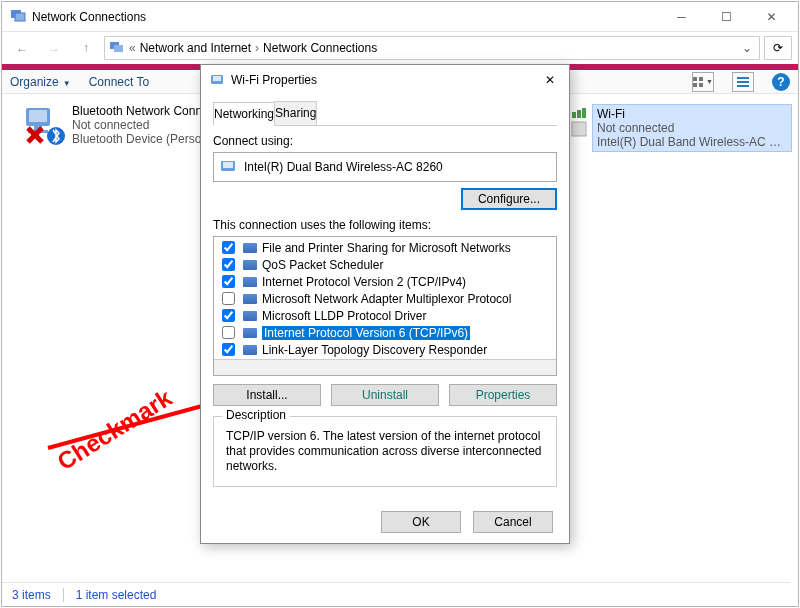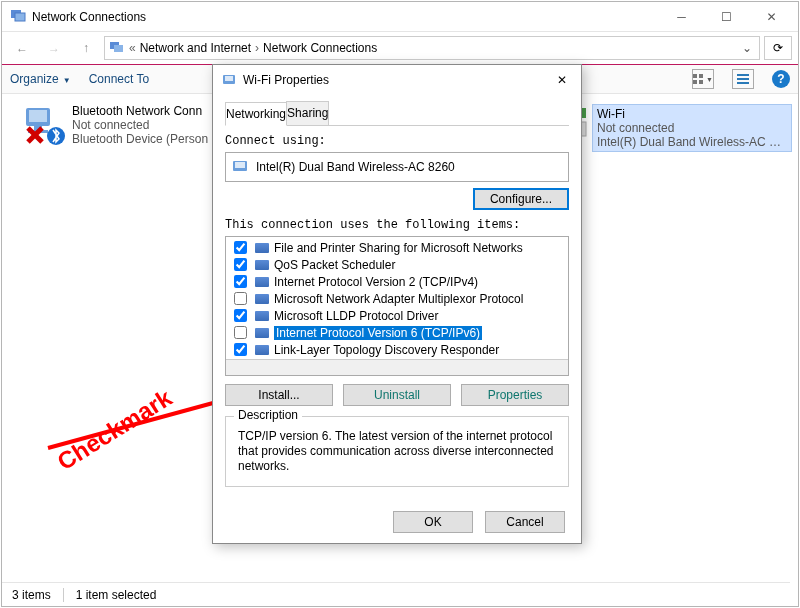--- a/index.html
+++ b/index.html
@@ -8,48 +8,48 @@
   .titlebar { height: 30px; display: flex; align-items: center; padding: 0 4px 0 8px; background: #fff; border-bottom: 1px solid #e5e5e5; }
   .titlebar .title { flex: 1; }
   .winbtns { display: flex; }
   .winbtn { width: 45px; height: 28px; display: flex; align-items: center; justify-content: center; color: #555; }
   .navrow { height: 32px; display: flex; align-items: center; gap: 4px; padding: 0 6px; }
   .navrow .navbtn { width: 28px; height: 28px; display: flex; align-items: center; justify-content: center; color: #888; }
   .breadcrumb { flex: 1; height: 24px; border: 1px solid #ccc; display: flex; align-items: center; padding: 0 4px; gap: 4px; }
   .breadcrumb .sep { color: #666; }
   .ddl { width: 16px; text-align: center; color: #555; }
   .refresh { width: 28px; height: 24px; border: 1px solid #ccc; display: flex; align-items: center; justify-content: center; }
-  .commandbar { height: 30px; border-top: 1px solid #be185d; border-bottom: 1px solid #e5e5e5; display: flex; align-items: center; padding: 0 8px; gap: 18px; background: #fafafa; }
+  .commandbar { height: 30px; border-top: 6px solid #be185d; border-bottom: 1px solid #e5e5e5; display: flex; align-items: center; padding: 0 8px; gap: 18px; background: #fafafa; }
   .commandbar .cmd { color: #164a7c; }
   .commandbar .cmd .caret { font-size: 8px; margin-left: 4px; }
   .commandbar .spacer { flex: 1; }
   .viewbtn { width: 22px; height: 20px; border: 1px solid #aaa; display:flex; align-items:center; justify-content:center; color:#555;}
   .help { width: 18px; height: 18px; border-radius: 50%; background: #1979ca; color: #fff; display: flex; align-items: center; justify-content: center; font-weight: bold; }
   .content { position: relative; height: 505px; background: #fff; }
   .conn { position: absolute; width: 200px; }
   .conn-left { top: 10px; left: 70px; }
   .conn-right { top: 10px; left: 590px; width: 200px; background: #d0e3ff; padding: 2px 4px; border: 1px solid #a8c7f0;}
   .conn .name { font-weight: normal; }
   .conn .status { color: #555; }
   .conn .dev { color: #555; white-space: nowrap; overflow: hidden; text-overflow: ellipsis; }
   .conn-icon { position: absolute; top: 12px; left: 20px; width: 44px; height: 40px; }
-  .statusbar { position: absolute; bottom: 0; left: 0; right: 8px; height: 24px; border-top: 1px solid #e5e5e5; display: flex; align-items: center; padding: 0 10px; gap: 12px; color: #000000; }
+  .statusbar { position: absolute; bottom: 0; left: 0; right: 8px; height: 24px; border-top: 1px solid #e5e5e5; display: flex; align-items: center; padding: 0 10px; gap: 12px; color: #1d4ed8; }
   .vdiv { width: 1px; height: 14px; background: #ccc; }
 
   
-  .dialog { position: absolute; top: 64px; left: 212px; width: 370px; height: 480px; background: #fff; border: 1px solid #888; box-shadow: 3px 3px 12px rgba(0,0,0,0.25); }
+  .dialog { position: absolute; top: 64px; left: 200px; width: 370px; height: 480px; background: #fff; border: 1px solid #888; box-shadow: 3px 3px 12px rgba(0,0,0,0.25); }
   .dlg-title { height: 30px; display: flex; align-items: center; padding: 0 8px; }
   .dlg-title .t { flex: 1; }
   .dlg-close { width: 22px; height: 22px; display: flex; align-items: center; justify-content: center; }
   .dlg-body { padding: 6px 12px 10px 12px; }
   .tabrow { display: flex; border-bottom: 1px solid #ccc; }
   .tab { padding: 4px 0; border: 1px solid #ccc; border-bottom: none; background: #fff; margin-right: -1px; position: relative; }
   .tab.active { background: #fff; border-bottom: 1px solid #fff; top: 1px; }
   .tab.inactive { background: #f0f0f0; }
-  .section-label { margin: 8px 0 4px 0; font-family: Liberation Mono, monospace; }
+  .section-label { margin: 8px 0 4px 0; }
   .adapter-box { border: 1px solid #aaa; height: 30px; display: flex; align-items: center; padding: 0 6px; gap: 6px; }
   .rightbtn { display: flex; justify-content: flex-end; margin-top: 6px; }
   .winbutton { border: 1px solid #adadad; background: #e1e1e1; padding: 3px 16px; min-width: 80px; text-align: center; }
   .winbutton.default { border: 1px solid #0078d7; box-shadow: inset 0 0 0 1px #0078d7; }
   .winbutton.disabled { color: #0f766e; }
   .listbox { border: 1px solid #aaa; height: 140px; margin-top: 4px; overflow: hidden; position: relative; }
   .listinner { padding: 2px 2px 2px 2px; }
   .litem { display: flex; align-items: center; height: 17px; gap: 4px; padding-left: 2px;}
   .litem input[type=checkbox] { width: 13px; height: 13px; }
   .litem .ico { width: 16px; height: 14px; display:flex; align-items:center; justify-content:center;}

